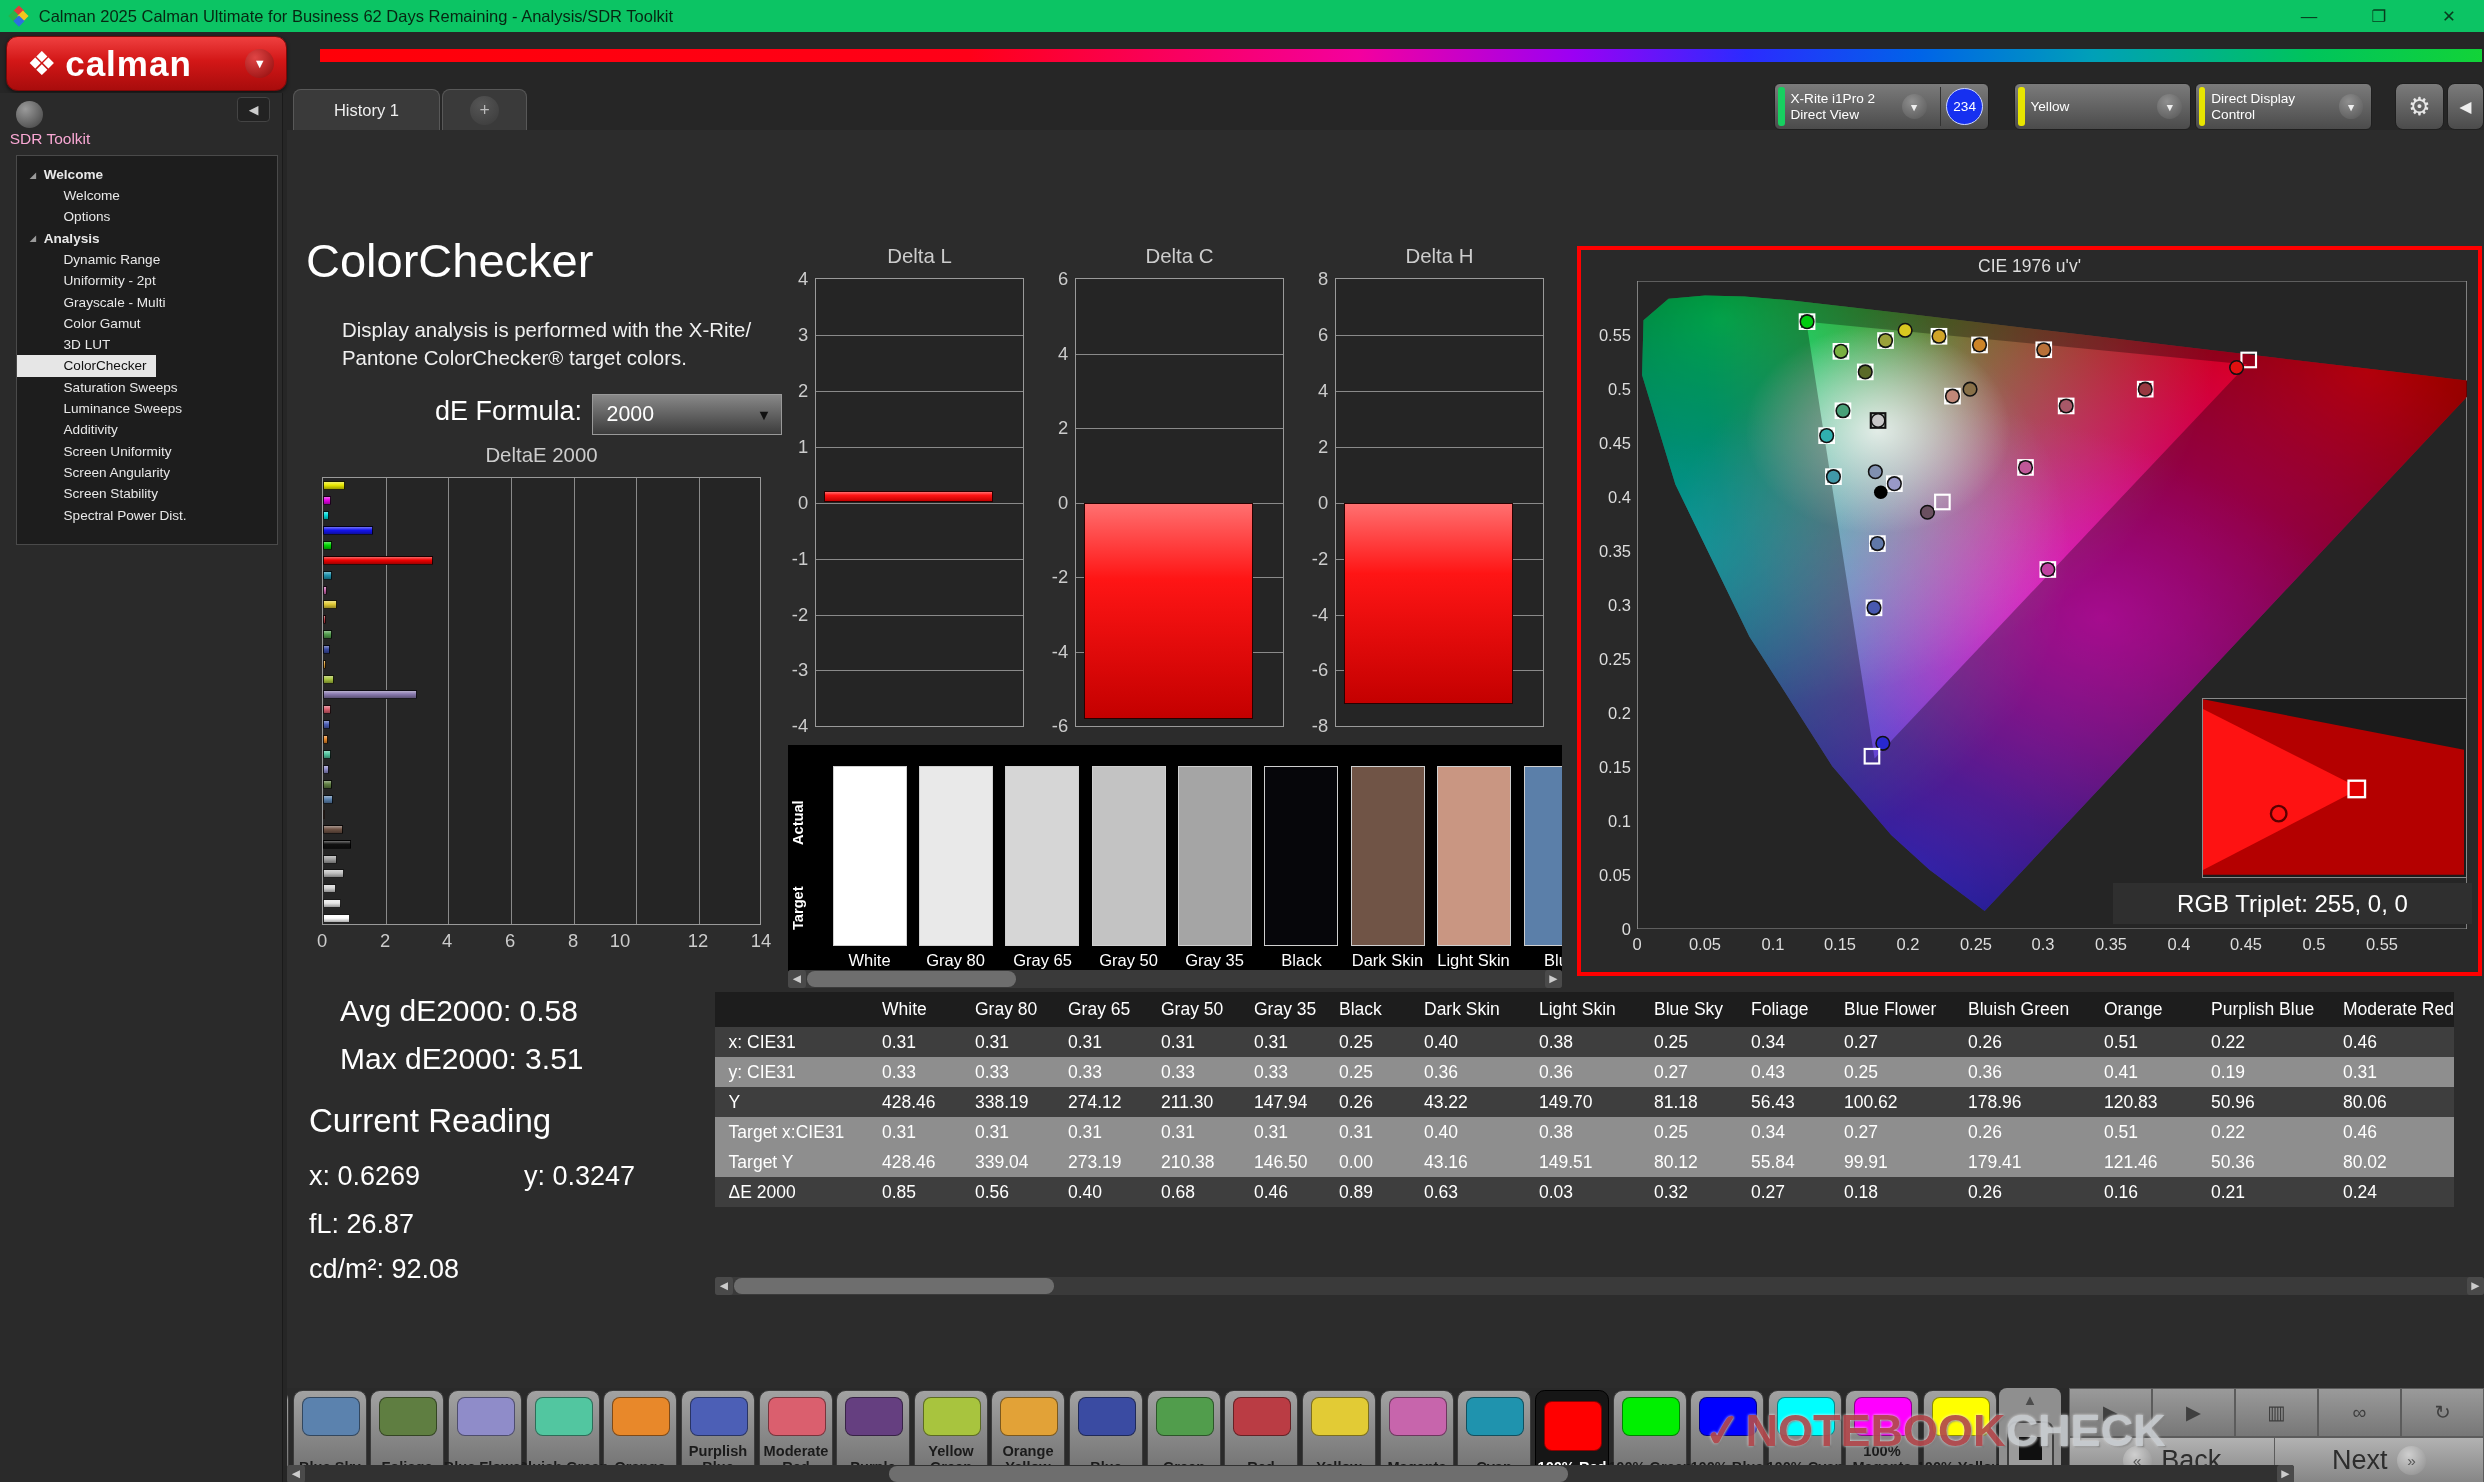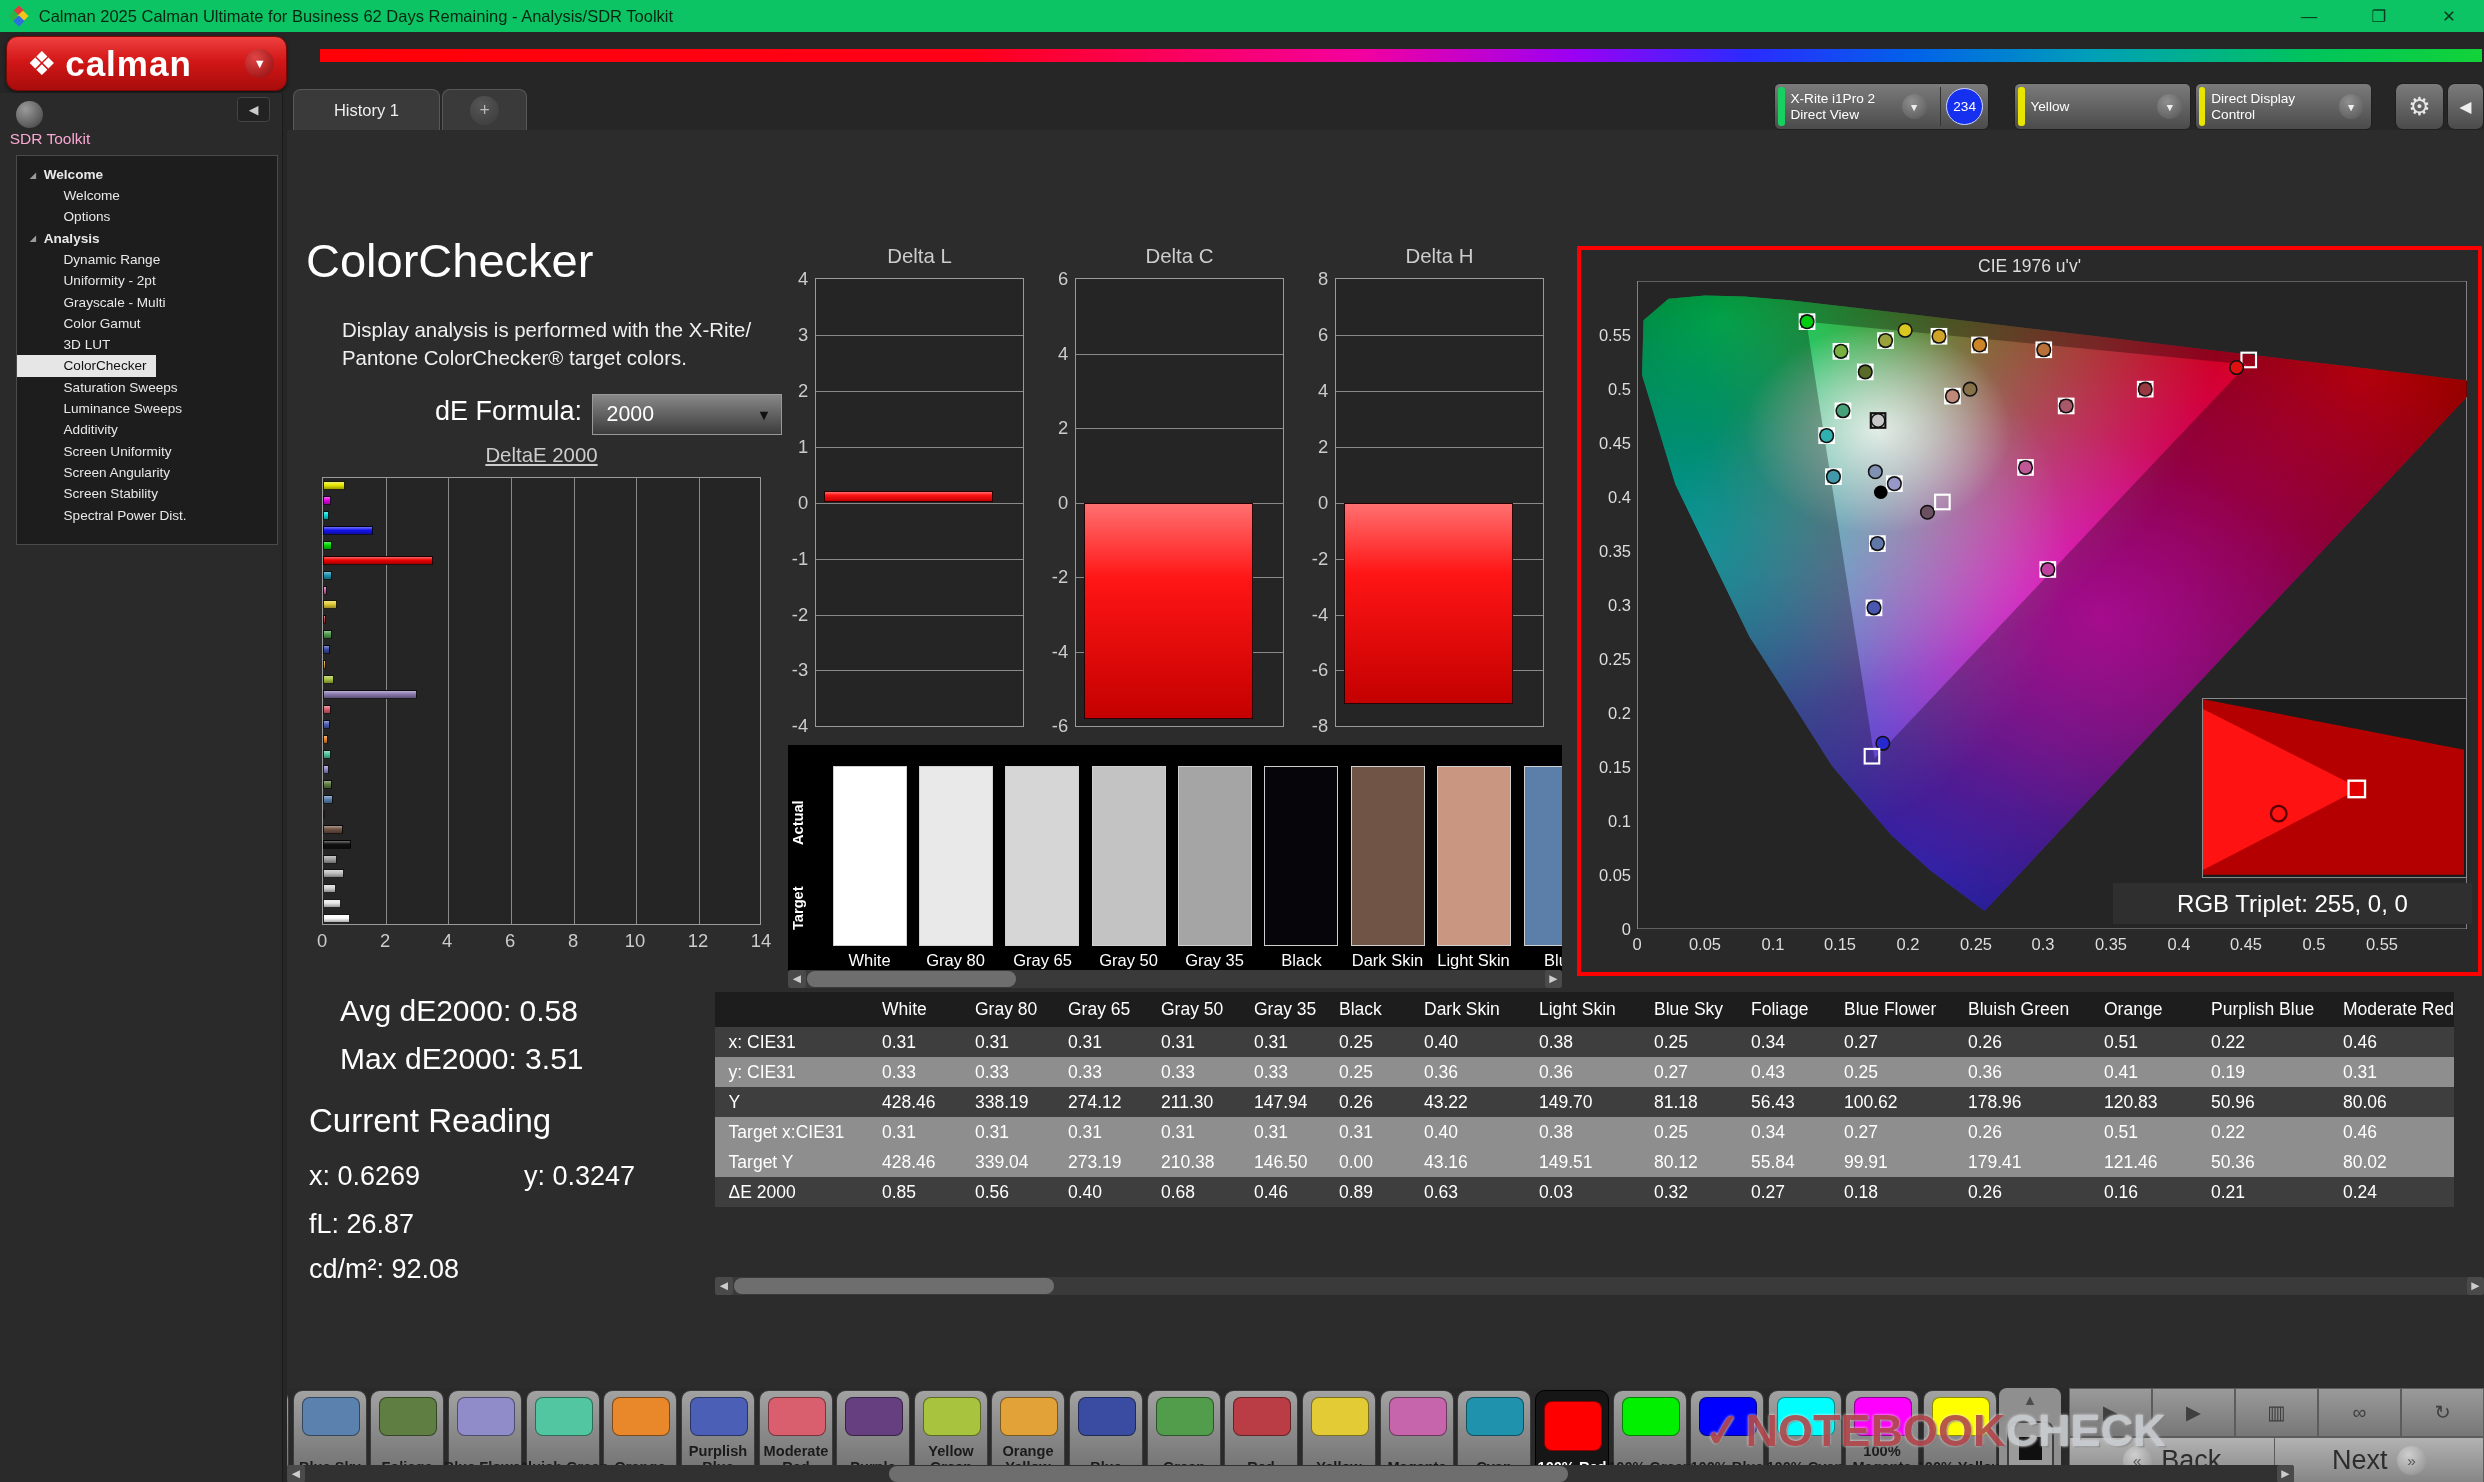--- a/index.html
+++ b/index.html
@@ -77,21 +77,21 @@
   
   #page-title { left:306px; top:233px; font-size:47px; color:#fff; }
   #page-desc { left:342px; top:316px; font-size:20.4px; color:#f0f0f0; line-height:28px; }
   #formula-label { left:435px; top:396px; font-size:27px; color:#fff; }
   #formula-select { left:592px; top:394px; width:190px; height:41px; border:1px solid #999;
                     background:linear-gradient(180deg,#888,#3c3c3c); color:#fff; font-size:21.3px;
                     display:flex; align-items:center; padding-left:13.6px; }
   #formula-select .sel-caret { margin-left:auto; margin-right:9.7px; color:#111; font-size:14.6px; }
 
   
-  #deltae-title { left:322px; top:444px; width:439px; text-align:center; font-size:20.4px; color:#ccc;text-decoration:underline; }
+  #deltae-title { left:322px; top:444px; width:439px; text-align:center; font-size:20.4px; color:#ccc; }
   #deltae-plot { left:322px; top:477px; width:439px; height:448px; border:1px solid #9a9a9a; background:#252525; overflow:hidden;}
   .vgrid { position:absolute; top:0; width:1px; height:100%; background:#8a8a8a; }
   .debar { position:absolute; height:8.7px; border:1px solid rgba(0,0,0,.85); }
   #deltae-xaxis { left:322px; top:930px; width:439px; position:absolute; }
   #deltae-xaxis span { position:absolute; font-size:18.4px; color:#ccc; transform:translateX(-50%); }
 
   
   .dchart-title { position:absolute; top:245px; width:209px; text-align:center; font-size:20.4px; color:#ccc; }
   .dplot { position:absolute; top:278px; width:209px; height:449px; border:1px solid #9a9a9a; background:#252525; }
   .hgrid { position:absolute; left:0; width:100%; height:1px; background:#8a8a8a; }
@@ -302,21 +302,21 @@
     <div class="debar" title="Gray 65" style="top: 406px; left: 0px; width: 12.5px; background: linear-gradient(rgba(255, 255, 255, 0.4) 0%, rgb(212, 212, 212) 45%, rgba(0, 0, 0, 0.333) 100%), rgb(212, 212, 212);"></div>
     <div class="debar" title="Gray 80" style="top: 421px; left: 0px; width: 17.5px; background: linear-gradient(rgba(255, 255, 255, 0.4) 0%, rgb(232, 232, 232) 45%, rgba(0, 0, 0, 0.333) 100%), rgb(232, 232, 232);"></div>
     <div class="debar" title="White" style="top: 436px; left: 0px; width: 27px; background: linear-gradient(rgba(255, 255, 255, 0.4) 0%, rgb(255, 255, 255) 45%, rgba(0, 0, 0, 0.333) 100%), rgb(255, 255, 255);"></div>
   </div>
 <div id="deltae-xaxis">
     <span style="left: 0px;">0</span>
     <span style="left: 63px;">2</span>
     <span style="left: 125px;">4</span>
     <span style="left: 188px;">6</span>
     <span style="left: 251px;">8</span>
-    <span style="left: 313px;">10</span>
+    <span style="left: 298px;">10</span>
     <span style="left: 376px;">12</span>
     <span style="left: 439px;">14</span>
   </div>
 
 <div id="dl-title" class="dchart-title" style="left:815px">Delta L</div>
 <div id="dl-plot" class="dplot" style="left:815px">
     <div class="ytick" style="left: -7.8px; top: 0px;">4</div>
     <div class="hgrid" style="top: 56px;"></div>
     <div class="ytick" style="left: -7.8px; top: 56px;">3</div>
     <div class="hgrid" style="top: 112px;"></div>

